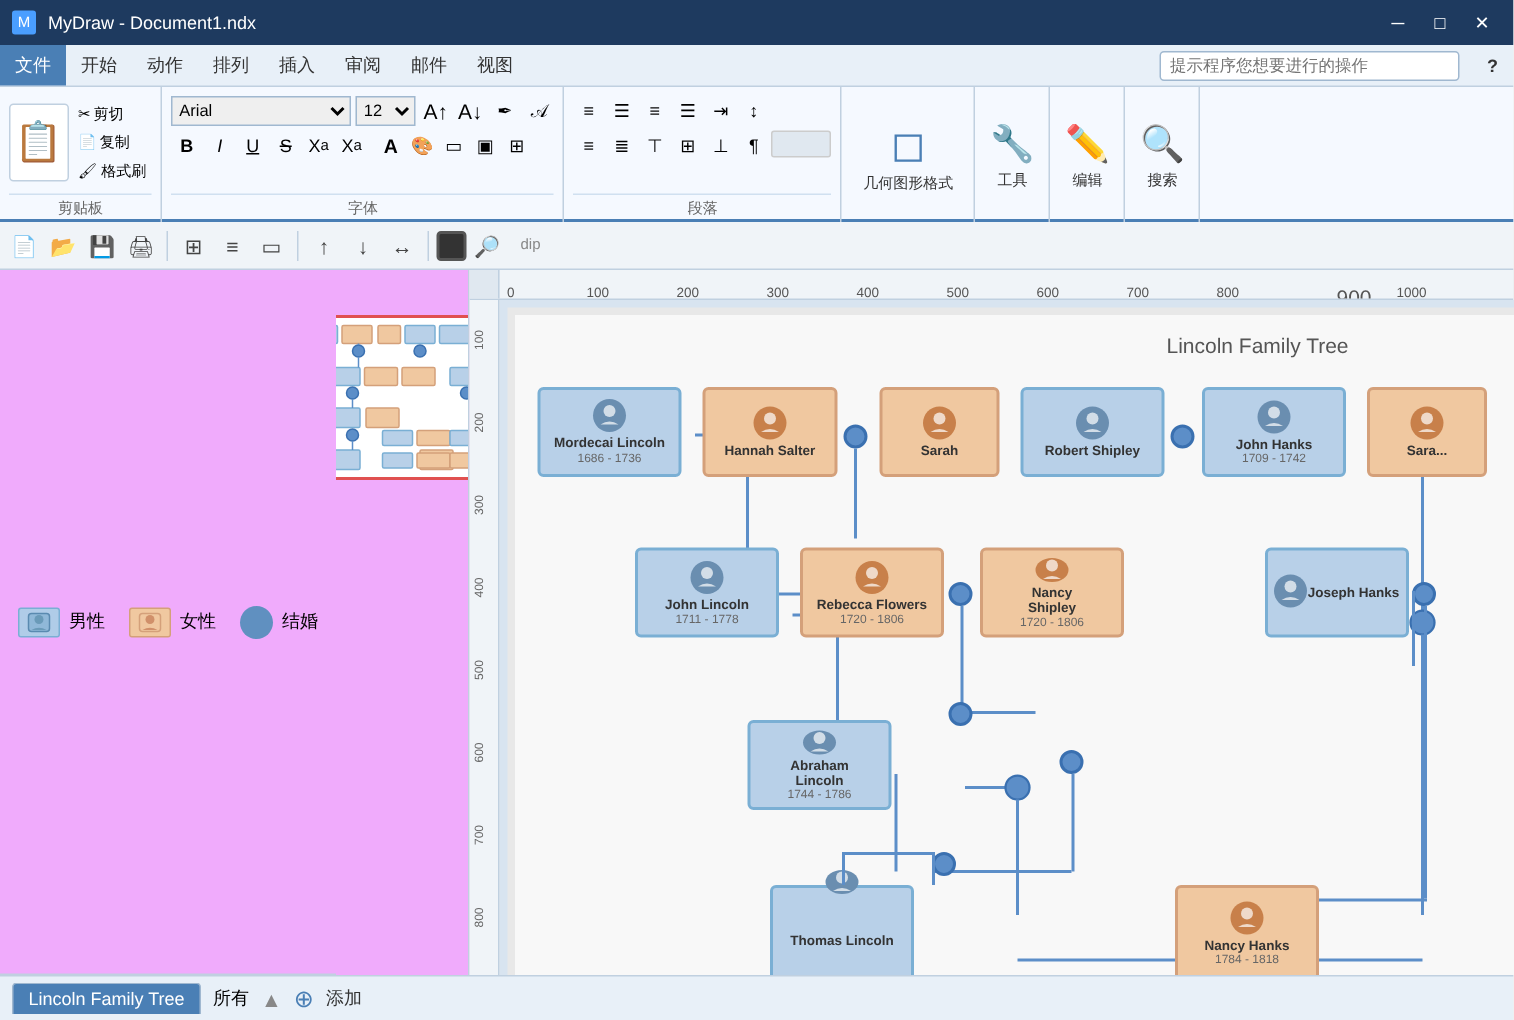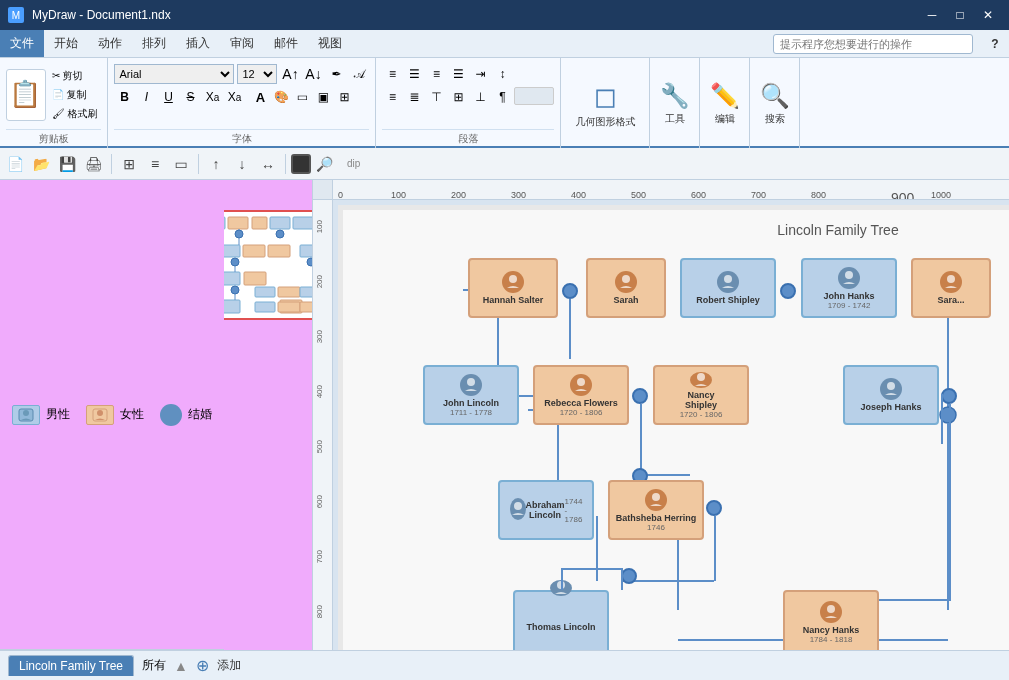--- a/index.html
+++ b/index.html
@@ -390,20 +390,30 @@
 
               <line x1="300" y1="315" x2="330" y2="315" stroke="#5c8ec8" stroke-width="2"></line>
               <circle cx="335" cy="315" r="8" fill="#5c8ec8" stroke="#3a70b0" stroke-width="1.5"></circle>
               <line x1="335" y1="323" x2="335" y2="400" stroke="#5c8ec8" stroke-width="2"></line>
 
               <line x1="605" y1="213" x2="605" y2="400" stroke="#5c8ec8" stroke-width="2"></line>
 
               <line x1="335" y1="430" x2="605" y2="430" stroke="#5c8ec8" stroke-width="2"></line>
             </svg>
 
+            <div style="position:absolute; top:48px; left:15px; width:96px; height:60px; background:#b8d0e8; border:2px solid #7aafd4; border-radius:4px; display:flex; flex-direction:column; align-items:center; justify-content:center; padding:4px;">
+              <div style="width:22px;height:22px;border-radius:50%;background:#6a8eb0;display:flex;align-items:center;justify-content:center;margin-bottom:2px;">
+                <svg width="16" height="16" viewBox="0 0 16 16">
+                    <circle cx="8" cy="5" r="4" fill="#fff" opacity="0.7"></circle>
+                    <path d="M2 14 Q8 10 14 14" fill="#fff" opacity="0.7"></path>
+                  </svg>
+              </div>
+              <div style="font-size:9px;font-weight:bold;color:#333;text-align:center;line-height:1.2;">Mordecai Lincoln</div>
+              <div style="font-size:8px;color:#666;">1686 - 1736</div>
+            </div>
 
             <div style="position:absolute; top:48px; left:125px; width:90px; height:60px; background:#f0c8a0; border:2px solid #d4a07a; border-radius:4px; display:flex; flex-direction:column; align-items:center; justify-content:center; padding:4px;">
               <div style="width:22px;height:22px;border-radius:50%;background:#c8804a;display:flex;align-items:center;justify-content:center;margin-bottom:2px;">
                 <svg width="16" height="16" viewBox="0 0 16 16">
                     <circle cx="8" cy="5" r="4" fill="#fff" opacity="0.7"></circle>
                     <path d="M2 14 Q8 10 14 14" fill="#fff" opacity="0.7"></path>
                   </svg>
               </div>
               <div style="font-size:9px;font-weight:bold;color:#333;text-align:center;line-height:1.2;">Hannah Salter</div>
               <div style="font-size:8px;color:#666;"></div>
@@ -486,60 +496,50 @@
               <div style="width:22px;height:22px;border-radius:50%;background:#c8804a;display:flex;align-items:center;justify-content:center;margin-bottom:2px;">
                 <svg width="16" height="16" viewBox="0 0 16 16">
                     <circle cx="8" cy="5" r="4" fill="#fff" opacity="0.7"></circle>
                     <path d="M2 14 Q8 10 14 14" fill="#fff" opacity="0.7"></path>
                   </svg>
               </div>
               <div style="font-size:9px;font-weight:bold;color:#333;text-align:center;">Nancy Shipley</div>
               <div style="font-size:8px;color:#666;">1720 - 1806</div>
             </div>
 
-            <div style="position:absolute; top:155px; left:500px; width:96px; height:60px; background:#b8d0e8; border:2px solid #7aafd4; border-radius:4px; display:flex; flex-direction:column; align-items:center; justify-content:center; padding:4px;">
+            <div style="position:absolute; top:155px; left:500px; width:96px; height:60px; background:#b8d0e8; border:2px solid #7aafd4; border-radius:4px; display:flex; flex-direction:row; align-items:center; justify-content:center; padding:4px;">
               <div style="width:22px;height:22px;border-radius:50%;background:#6a8eb0;display:flex;align-items:center;justify-content:center;margin-bottom:2px;">
                 <svg width="16" height="16" viewBox="0 0 16 16">
                     <circle cx="8" cy="5" r="4" fill="#fff" opacity="0.7"></circle>
                     <path d="M2 14 Q8 10 14 14" fill="#fff" opacity="0.7"></path>
                   </svg>
               </div>
               <div style="font-size:9px;font-weight:bold;color:#333;text-align:center;">Joseph Hanks</div>
             </div>
 
             <div style="position:absolute; top:178px; left:598px; width:16px; height:16px; border-radius:50%; background:#5c8ec8; border:2px solid #3a70b0;"></div>
 
             <div style="position:absolute; top:194px; left:297px; width:2px; height:70px; background:#5c8ec8;"></div>
             <div style="position:absolute; top:184px; left:598px; width:2px; height:50px; background:#5c8ec8;"></div>
 
             <div style="position:absolute; top:264px; left:297px; width:50px; height:2px; background:#5c8ec8;"></div>
 
             <div style="position:absolute; top:258px; left:289px; width:16px; height:16px; border-radius:50%; background:#5c8ec8; border:2px solid #3a70b0;"></div>
 
-            <div style="position:absolute; top:270px; left:155px; width:96px; height:60px; background:#b8d0e8; border:2px solid #7aafd4; border-radius:4px; display:flex; align-items:center; justify-content:center; padding:20px;">
+            <div style="position:absolute; top:270px; left:155px; width:96px; height:60px; background:#b8d0e8; border:2px solid #7aafd4; border-radius:4px; display:flex; flex-direction:column; align-items:center; justify-content:center; padding:20px;">
               <div style="width:22px;height:22px;border-radius:50%;background:#6a8eb0;display:flex;align-items:center;justify-content:center;margin-bottom:2px;">
                 <svg width="16" height="16" viewBox="0 0 16 16">
                     <circle cx="8" cy="5" r="4" fill="#fff" opacity="0.7"></circle>
                     <path d="M2 14 Q8 10 14 14" fill="#fff" opacity="0.7"></path>
                   </svg>
               </div>
               <div style="font-size:9px;font-weight:bold;color:#333;text-align:center;">Abraham Lincoln</div>
               <div style="font-size:8px;color:#666;">1744 - 1786</div>
             </div>
 
-            <div style="position:absolute; top:270px; left:265px; width:96px; height:60px; background:#f0c8a0; border:2px solid #d4a07a; border-radius:4px; display:flex; flex-direction:column; align-items:center; justify-content:center; padding:4px;">
-              <div style="width:22px;height:22px;border-radius:50%;background:#c8804a;display:flex;align-items:center;justify-content:center;margin-bottom:2px;">
-                <svg width="16" height="16" viewBox="0 0 16 16">
-                    <circle cx="8" cy="5" r="4" fill="#fff" opacity="0.7"></circle>
-                    <path d="M2 14 Q8 10 14 14" fill="#fff" opacity="0.7"></path>
-                  </svg>
-              </div>
-              <div style="font-size:9px;font-weight:bold;color:#333;text-align:center;">Bathsheba Herring</div>
-              <div style="font-size:8px;color:#666;">1746</div>
-            </div>
 
             <div style="position:absolute; top:290px; left:363px; width:16px; height:16px; border-radius:50%; background:#5c8ec8; border:2px solid #3a70b0;"></div>
 
             <div style="position:absolute; top:306px; left:371px; width:2px; height:65px; background:#5c8ec8;"></div>
 
             <div style="position:absolute; top:370px; left:280px; width:91px; height:2px; background:#5c8ec8;"></div>
             <div style="position:absolute; top:358px; left:278px; width:16px; height:16px; border-radius:50%; background:#5c8ec8; border:2px solid #3a70b0;"></div>
 
             <div style="position:absolute; top:306px; left:253px; width:2px; height:65px; background:#5c8ec8;"></div>
 

